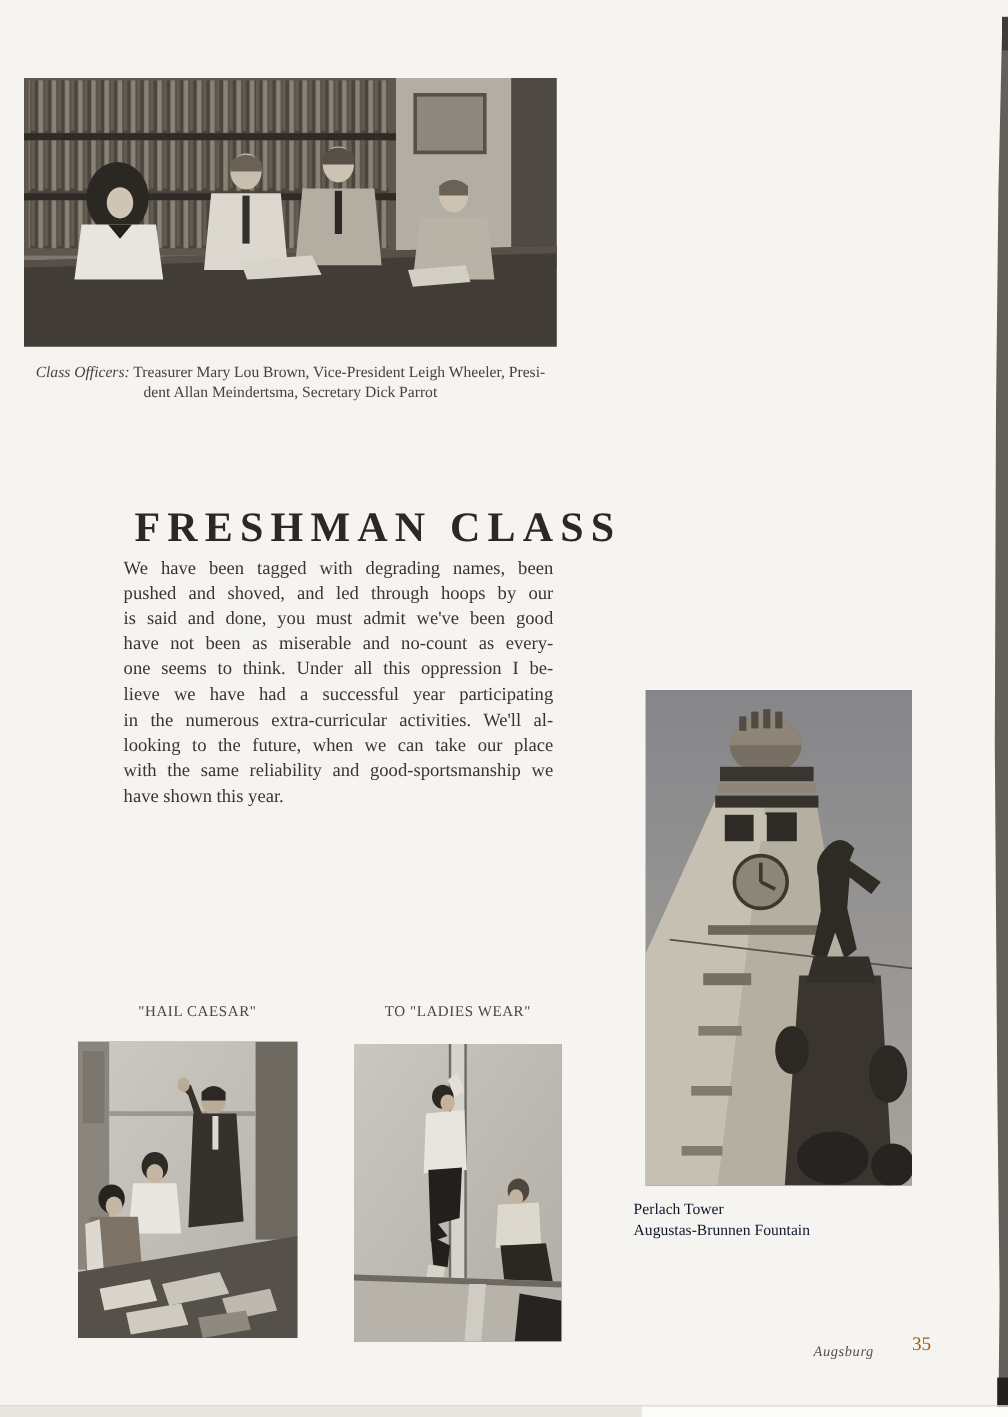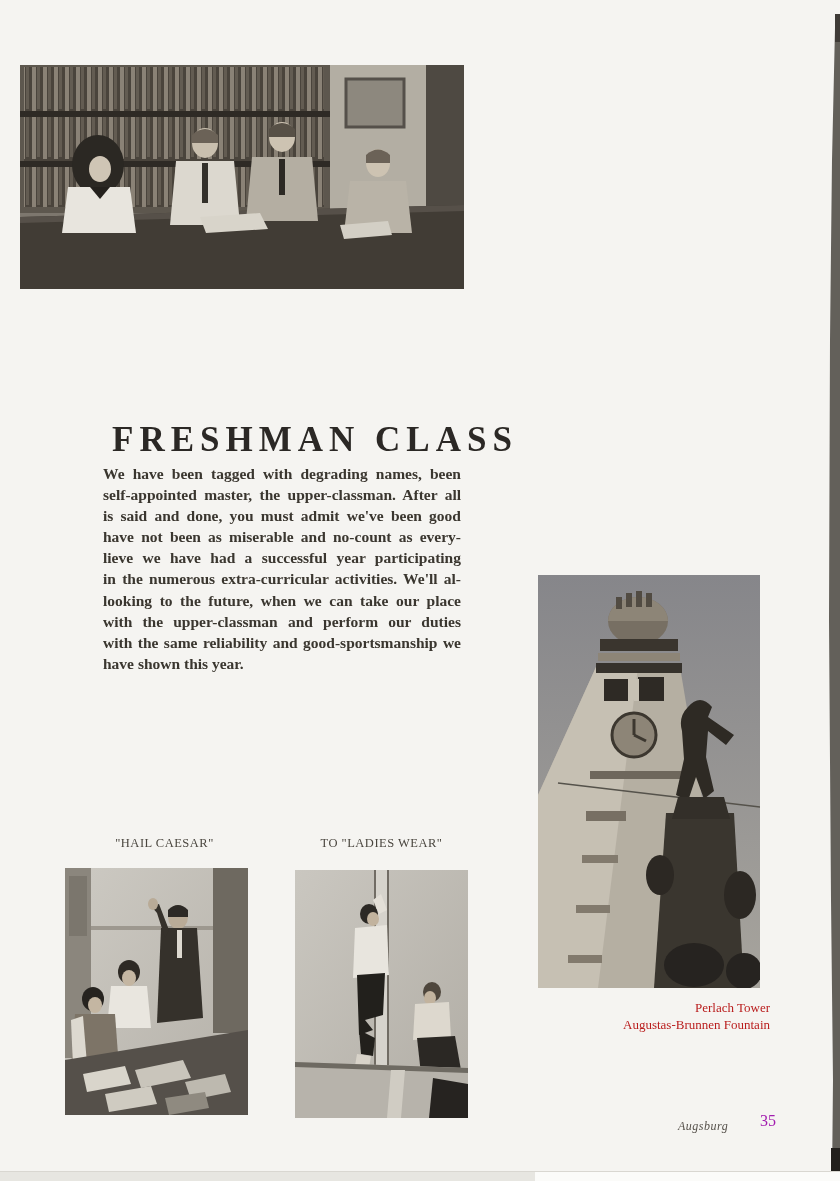--- a/index.html
+++ b/index.html
@@ -20,43 +20,43 @@
   .heading{
     position:absolute;left:112px;top:420px;margin:0;
     font-size:35px;font-weight:700;letter-spacing:6px;
     color:#2b2825;white-space:nowrap;
   }
 
   .body-text{
     position:absolute;left:103px;top:463px;width:358px;
     font-size:15.5px;line-height:21.1px;color:#3a362f;
   }
-  .body-line{text-align:justify;text-align-last:justify;font-weight:bold;}
+  .body-line{text-align:justify;text-align-last:justify;}
   .body-line:last-child{text-align-last:left;}
 
   .small-caption{
     position:absolute;font-size:12.5px;letter-spacing:0.5px;
     color:#4a463f;text-align:center;
   }
   .cap-hail{left:72px;top:836px;width:185px;}
   .cap-ladies{left:290px;top:836px;width:183px;}
 
   .perlach-caption{
     position:absolute;left:528px;top:999px;width:242px;
-    text-align:right;font-size:13px;line-height:17px;color:#b91c1c;
+    text-align:left;font-size:13px;line-height:17px;color:#0f172a;
   }
 
   .footer{position:absolute;left:12px;top:0;width:100%;height:100%;pointer-events:none;}
   .footer .pub{
     position:absolute;left:666px;top:1119px;
     font-style:italic;font-size:12px;color:#55504a;letter-spacing:0.5px;
   }
   .footer .pagenum{
     position:absolute;left:748px;top:1112px;
-    font-size:16px;color:#a21caf;
+    font-size:16px;color:#a16207;
   }
 
   .edge-band{position:absolute;right:0;top:0;width:14px;height:1181px;}
   .bottom-strip{
     position:absolute;left:0;top:1171px;width:840px;height:10px;
     border-top:1px solid #d9d7d1;
     background:linear-gradient(to right,#e7e6e1 0,#e7e6e1 535px,#fbfbf9 535px,#fbfbf9 100%);
   }
 </style>
 </head>
@@ -98,32 +98,39 @@
       <polygon points="232,92 292,92 298,156 226,156" fill="#b4aea2"></polygon>
       <rect x="259" y="94" width="6" height="36" fill="#2c2924"></rect>
       <ellipse cx="358" cy="98" rx="12" ry="14" fill="#cdc3b2"></ellipse>
       <path d="M346,90 Q358,79 370,90 L370,98 L346,98 Z" fill="#6b6257"></path>
       <polygon points="330,116 386,116 392,168 324,168" fill="#b9b3a7"></polygon>
       <polygon points="180,152 240,148 248,164 186,168" fill="#d8d4ca"></polygon>
       <polygon points="320,160 368,156 372,170 324,174" fill="#d3cfc5"></polygon>
     </svg>
   </div>
 
+  <div class="top-caption">
+    <div>
+      <i>Class Officers:</i>
+      <span>Treasurer Mary Lou Brown, Vice-President Leigh Wheeler, Presi-</span>
+    </div>
+    <div>dent Allan Meindertsma, Secretary Dick Parrot</div>
+  </div>
 
   <h1 class="heading">FRESHMAN CLASS</h1>
 
   <div class="body-text">
     <div class="body-line">We have been tagged with degrading names, been</div>
-    <div class="body-line">self-appointed master, the upper-classman. After all</div>
+    <div class="body-line">pushed and shoved, and led through hoops by our</div>
     <div class="body-line">is said and done, you must admit we've been good</div>
     <div class="body-line">have not been as miserable and no-count as every-</div>
+    <div class="body-line">one seems to think. Under all this oppression I be-</div>
     <div class="body-line">lieve we have had a successful year participating</div>
     <div class="body-line">in the numerous extra-curricular activities. We'll al-</div>
     <div class="body-line">looking to the future, when we can take our place</div>
-    <div class="body-line">with the upper-classman and perform our duties</div>
     <div class="body-line">with the same reliability and good-sportsmanship we</div>
     <div class="body-line">have shown this year.</div>
   </div>
 
   <div class="small-caption cap-hail">"HAIL CAESAR"</div>
   <div class="small-caption cap-ladies">TO "LADIES WEAR"</div>
 
   <div class="photo" style="left:65px;top:868px;width:183px;height:247px;">
     <svg width="183" height="247" viewBox="0 0 183 247">
       <defs>

